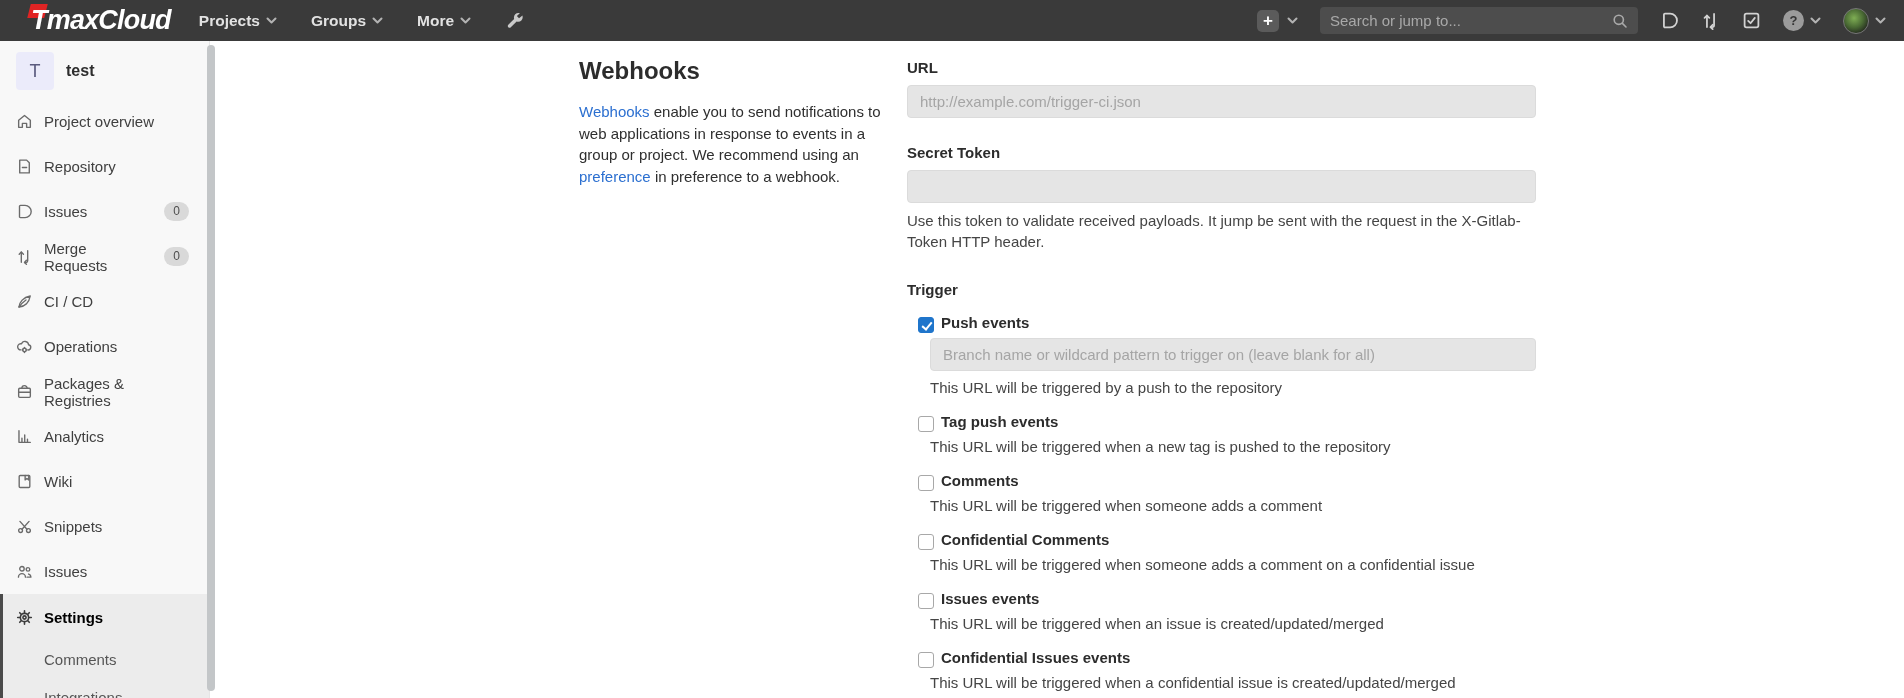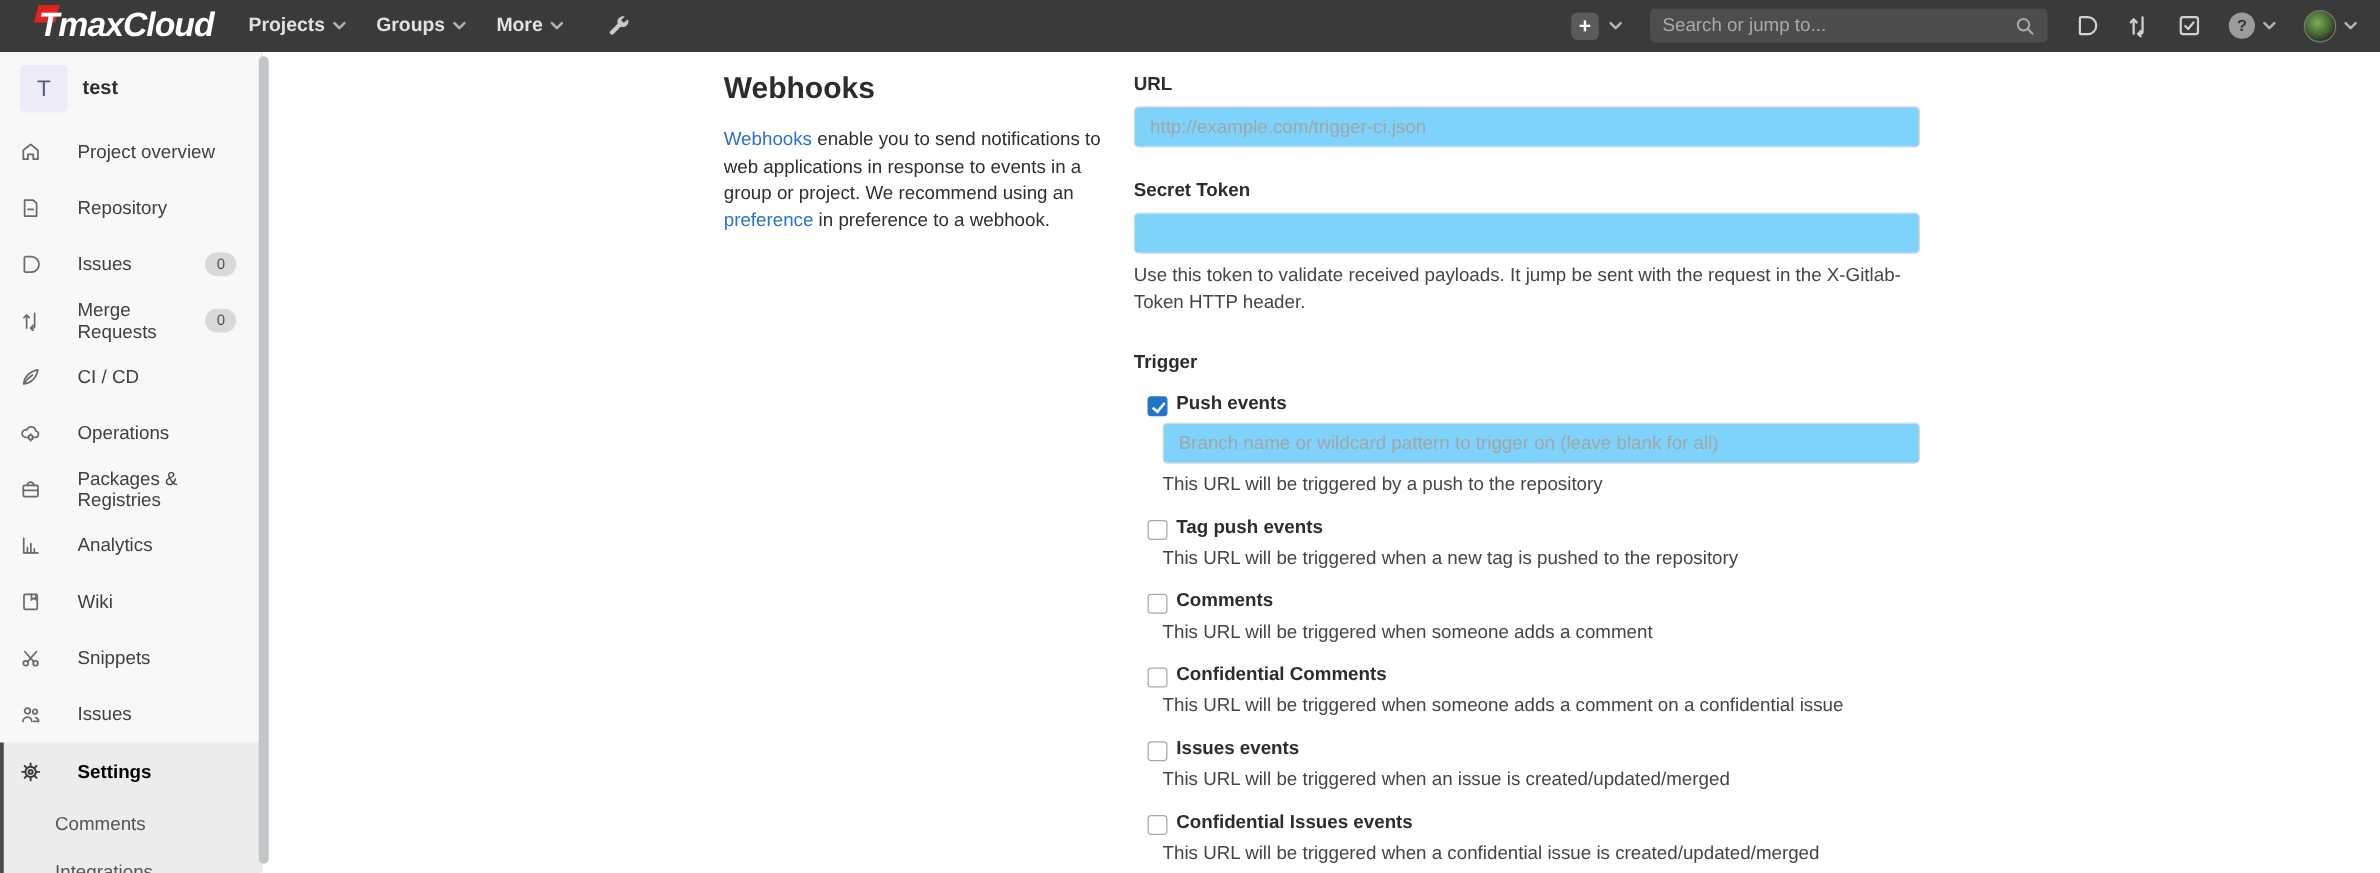--- a/index.html
+++ b/index.html
@@ -5,21 +5,21 @@
   * { margin:0; padding:0; box-sizing:border-box; }
   html,body { width:1904px; height:698px; overflow:hidden; background:#fff;
               font-family:"Liberation Sans", sans-serif; color:#2f2f2f; }
 
   
   .navbar { position:fixed; top:0; left:0; width:1904px; height:41px; background:#3a3a3a;
             display:flex; align-items:center; padding:0 18px; z-index:50; }
   .logo-wrap { position:relative; display:flex; align-items:center; height:41px; padding-left:13px; margin-right:28px; cursor:pointer; }
   .logo-red { position:absolute; left:11px; top:4px; width:17px; height:14px; background:#e02424; transform:skewX(-14deg); }
   .logo-text { position:relative; font-style:italic; font-weight:800; font-size:27px; color:#ffffff; letter-spacing:-0.8px; }
-  .nav-links { display:flex; align-items:center; gap:24px;justify-content:space-between; }
+  .nav-links { display:flex; align-items:center; gap:34px;justify-content:space-between; }
   .nav-link { display:flex; align-items:center; gap:6px; color:#e2e2e2; font-size:15.5px; font-weight:600; cursor:pointer; }
   .chev { width:11px; height:7px; }
   .chev polyline { fill:none; stroke:#b3b3b3; stroke-width:2; stroke-linecap:round; stroke-linejoin:round; }
   .nav-wrench { margin-left:34px; display:flex; align-items:center; cursor:pointer; }
   .nav-right { margin-left:auto; display:flex; align-items:center; gap:22px; }
   .plus-group { display:flex; align-items:center; gap:8px; cursor:pointer; }
   .plus-box { width:22px; height:22px; background:#5b5b5b; border-radius:5px; color:#fff; font-size:17px;
               font-weight:700; display:flex; align-items:center; justify-content:center; line-height:1; }
   .searchbox { width:318px; height:27px; background:#4d4d4d; border-radius:4px; display:flex; align-items:center; padding:0 10px; }
   .searchbox input { flex:1; background:transparent; border:none; outline:none; color:#e5e5e5; font-size:15px; font-family:inherit; }
@@ -33,21 +33,21 @@
   .avatar { width:26px; height:26px; border-radius:50%; border:1px solid #777;
             background:radial-gradient(circle at 42% 38%, #7fae54 0%, #4a6b34 45%, #23281f 80%); }
 
   
   .sidebar { position:fixed; top:41px; left:0; width:210px; height:657px; background:#f8f8f8;
              border-right:1px solid #e6e6e6; z-index:10; }
   .project-head { display:flex; align-items:center; gap:12px; padding:11px 16px 9px 16px; }
   .project-avatar { width:38px; height:38px; background:#ebebfa; border-radius:4px; color:#5b5b7e;
                     font-size:18px; display:flex; align-items:center; justify-content:center; cursor:pointer; }
   .project-name { font-size:16px; font-weight:700; color:#2e2e2e; }
-  .side-item { height:45px; display:flex; align-items:center; padding:0 20px 0 16px; gap:29px;
+  .side-item { height:45px; display:flex; align-items:center; padding:0 20px 0 16px; gap:11px;
                font-size:15px; color:#404040; cursor:pointer; }
   .side-item svg { width:17px; height:17px; flex:none; }
   .side-item svg * { fill:none; stroke:#6b6b6b; stroke-width:1.3; stroke-linecap:round; stroke-linejoin:round; }
   .side-badge { margin-left:auto; background:#d9d9d9; color:#4e4e4e; font-size:12px; border-radius:10px;
                 padding:2px 9px; line-height:1.2; }
   .settings-block { background:#ececec; border-left:3px solid #4a4a4a; }
   .settings-block .side-item { height:46px; padding-left:13px; font-weight:700; color:#000000; }
   .settings-block .side-item svg * { stroke:#3c3c3c; stroke-width:1.5; }
   .side-sub { height:38px; display:flex; align-items:center; padding-left:41px; font-size:15px; color:#555; cursor:pointer; }
   .side-scrollbar { position:fixed; left:207px; top:45px; width:8px; height:646px; background:#c3c6c8;
@@ -64,21 +64,21 @@
 
   .content { display:flex; padding-top:14px; }
   .col-left { width:328px; flex:none; }
   .page-title { font-size:24px; font-weight:700; color:#2c2c2c; margin:5px 0 16px 0; }
   .desc { width:320px; font-size:15px; line-height:21.5px; color:#2f2f2f; }
   .link { color:#2b6fd0; cursor:pointer; }
 
   .col-right { flex:1; padding-top:7px; }
   .form-label { font-size:15px; font-weight:700; color:#2c2c2c; }
   .text-input { width:100%; height:33px; border:1px solid #dbdbdb; border-radius:4px; margin-top:9px;
-                padding:0 12px; font-size:15px; font-family:inherit; color:#333; outline:none; background:#7dd3fc; }
+                padding:0 12px; font-size:15px; font-family:inherit; color:#333; outline:none; background:#e5e5e5; }
   .text-input::placeholder { color:#a5a5a5; }
   .mt-secret { margin-top:26px; }
   .help-text { font-size:15px; line-height:21px; color:#454545; margin-top:7px; }
   .mt-trigger { margin-top:29px; }
   .triggers { margin-top:15px; }
   .trig { margin-bottom:14px; }
   .trig-head { display:flex; align-items:flex-end; gap:7px;padding-left:11px; }
   .cbx { appearance:none; -webkit-appearance:none; width:16px; height:16px; border:1px solid #a8a8a8;
          border-radius:3px; background:#fff; margin-top:2px; flex:none; cursor:pointer; position:relative; }
   .cbx:checked { background:#1f75cb; border-color:#1f75cb; }

